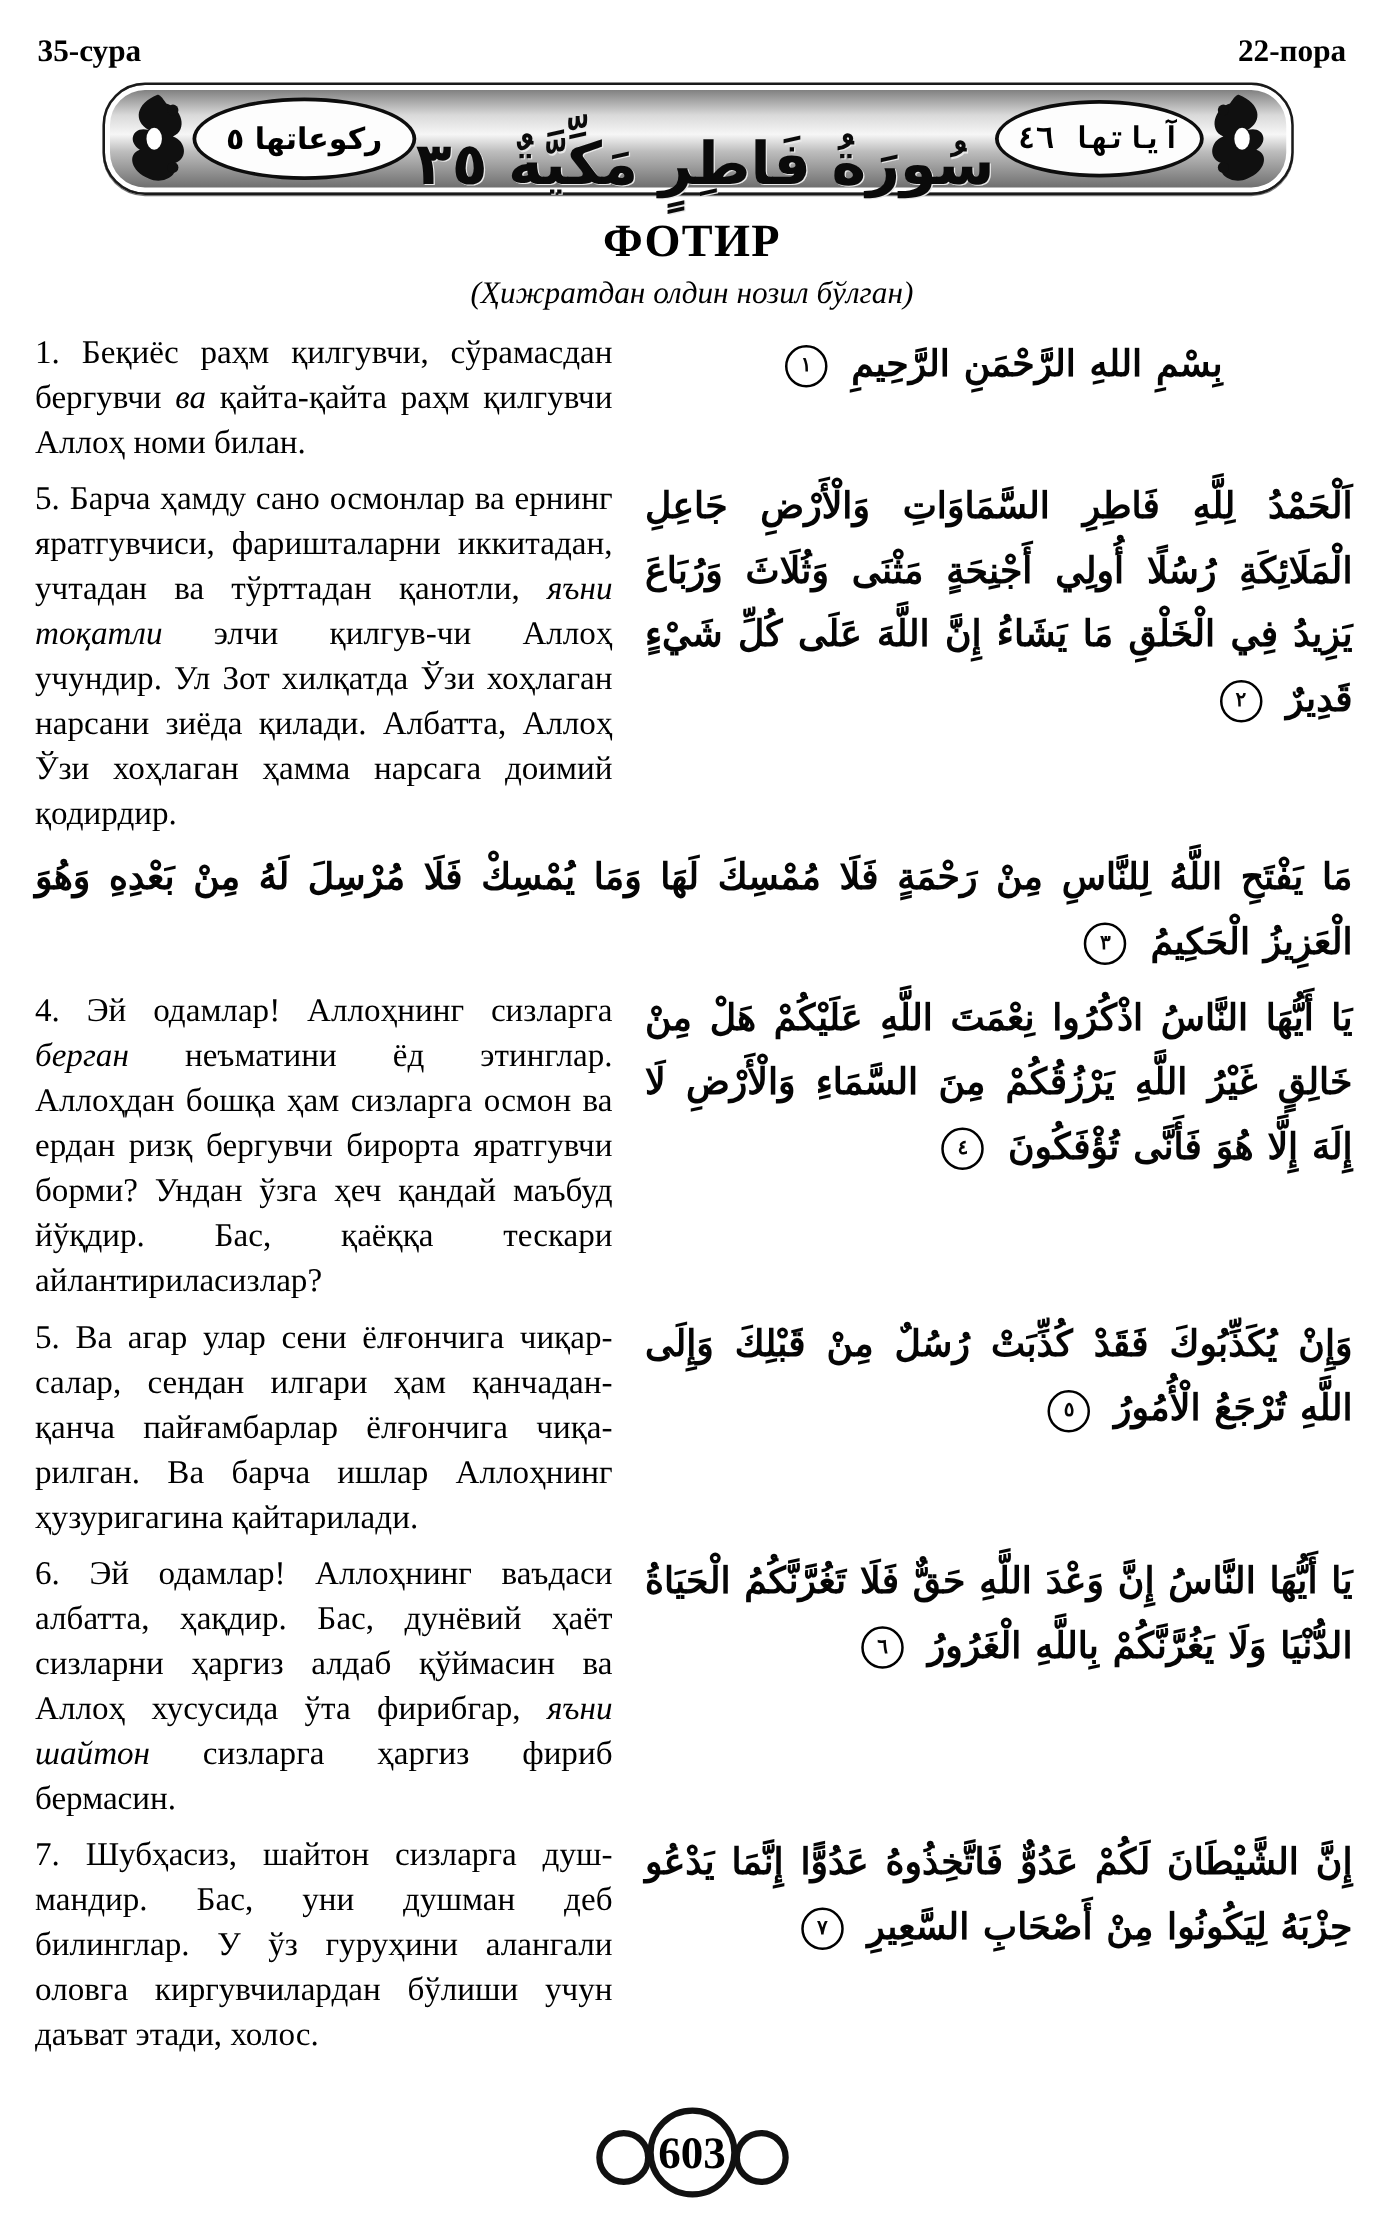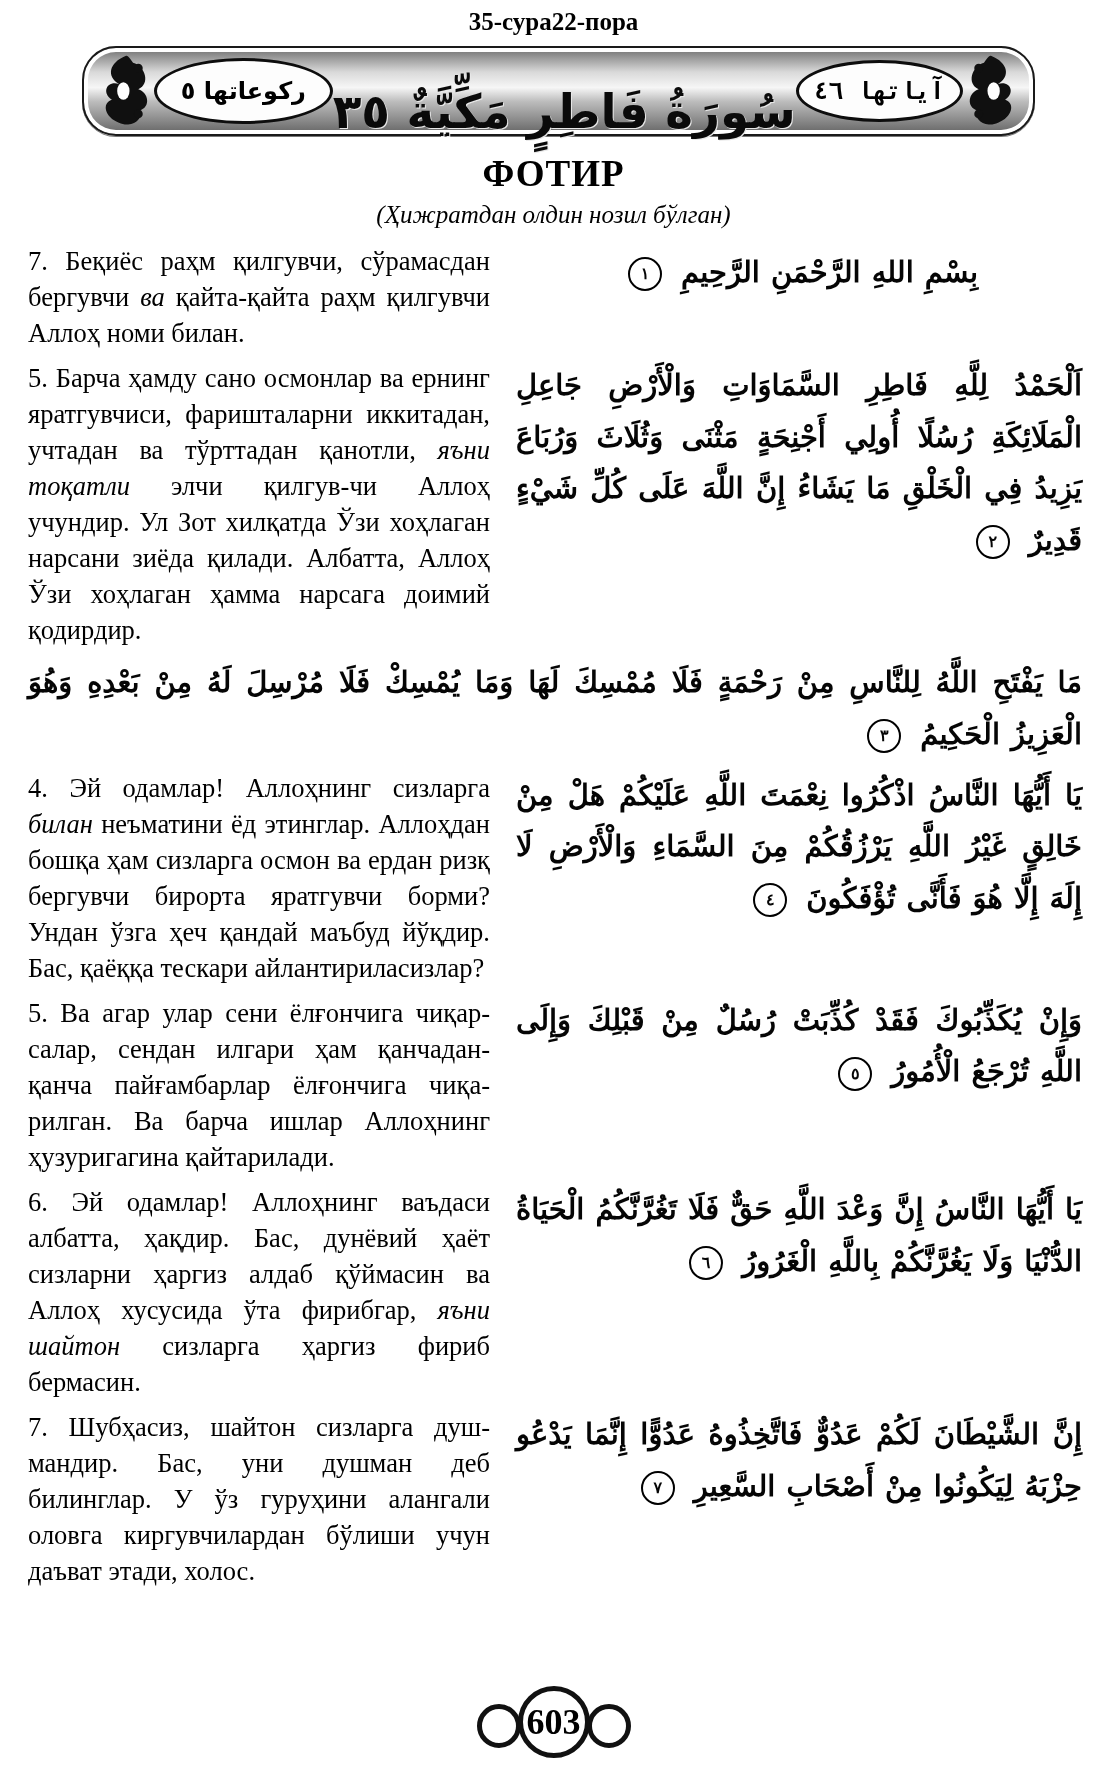--- a/index.html
+++ b/index.html
@@ -3,22 +3,22 @@
 <meta charset="utf-8">
 <style>
   html,body{margin:0;padding:0;}
   body{
     width:1107px;height:1780px;position:relative;overflow:hidden;
     background:#ffffff;color:#000;
     font-family:"Liberation Serif", serif;
   }
   
   .top-labels{
-    display:flex;justify-content:center;
-    padding:8px 30px 0 30px;
+    display:flex;justify-content:space-between;
+    padding:28px 30px 0 30px;
     font-size:25px;font-weight:bold;
   }
   
   .band-wrap{ padding:10px 72px 0 82px; }
   .band{
     position:relative;height:86px;border-radius:34px;
     border:2px solid #1a1a1a;
     background:linear-gradient(180deg,#6f6f6f 0%,#d9d9d9 28%,#f6f6f6 46%,#bdbdbd 62%,#8a8a8a 84%,#646464 100%);
     box-shadow:inset 0 0 0 4px #ffffff, 0 1px 0 #777;
     display:flex;align-items:center;justify-content:space-between;
@@ -123,42 +123,42 @@
     </span>
   </div>
 </div>
 
 <div class="surah-title">ФОТИР</div>
 <div class="surah-subtitle">(Ҳижратдан олдин нозил бўлган)</div>
 
 <div class="content" id="content-rows">
     <div class="row">
       <div class="t-cell">
-        <p class="t-para"><span>7. Беқиёс раҳм қилгувчи, сўрамасдан бергувчи </span><span class="it">ва</span><span> қайта-қайта раҳм қилгувчи Аллоҳ номи билан.</span></p>
+        <p class="t-para"><span>1. Беқиёс раҳм қилгувчи, сўрамасдан бергувчи </span><span class="it">ва</span><span> қайта-қайта раҳм қилгувчи Аллоҳ номи билан.</span></p>
       </div>
       <div class="a-cell">
         <div class="arabic center"><span>بِسْمِ اللهِ الرَّحْمَنِ الرَّحِيمِ </span><span class="marker">١</span></div>
       </div>
     </div>
     <div class="row">
       <div class="t-cell">
         <p class="t-para"><span>5. Барча ҳамду сано осмонлар ва ернинг яратгувчиси, фаришталарни иккитадан, учтадан ва тўрттадан қанотли, </span><span class="it">яъни тоқатли</span><span> элчи қилгув-чи Аллоҳ учундир. Ул Зот хилқатда Ўзи хоҳлаган нарсани зиёда қилади. Албатта, Аллоҳ Ўзи хоҳлаган ҳамма нарсага доимий қодирдир.</span></p>
       </div>
       <div class="a-cell">
         <div class="arabic"><span>اَلْحَمْدُ لِلَّهِ فَاطِرِ السَّمَاوَاتِ وَالْأَرْضِ جَاعِلِ الْمَلَائِكَةِ رُسُلًا أُولِي أَجْنِحَةٍ مَثْنَى وَثُلَاثَ وَرُبَاعَ يَزِيدُ فِي الْخَلْقِ مَا يَشَاءُ إِنَّ اللَّهَ عَلَى كُلِّ شَيْءٍ قَدِيرٌ </span><span class="marker">٢</span></div>
       </div>
     </div>
     <div class="row">
       <div class="a-cell">
         <div class="arabic"><span>مَا يَفْتَحِ اللَّهُ لِلنَّاسِ مِنْ رَحْمَةٍ فَلَا مُمْسِكَ لَهَا وَمَا يُمْسِكْ فَلَا مُرْسِلَ لَهُ مِنْ بَعْدِهِ وَهُوَ الْعَزِيزُ الْحَكِيمُ </span><span class="marker">٣</span></div>
       </div>
     </div>
     <div class="row">
       <div class="t-cell">
-        <p class="t-para"><span>4. Эй одамлар! Аллоҳнинг сизларга </span><span class="it">билан</span><span> неъматини ёд этинглар. Аллоҳдан бошқа ҳам сизларга осмон ва ердан ризқ бергувчи бирорта яратгувчи борми? Ундан ўзга ҳеч қандай маъбуд йўқдир. Бас, қаёққа тескари айлантириласизлар?</span></p>
+        <p class="t-para"><span>4. Эй одамлар! Аллоҳнинг сизларга </span><span class="it">берган</span><span> неъматини ёд этинглар. Аллоҳдан бошқа ҳам сизларга осмон ва ердан ризқ бергувчи бирорта яратгувчи борми? Ундан ўзга ҳеч қандай маъбуд йўқдир. Бас, қаёққа тескари айлантириласизлар?</span></p>
       </div>
       <div class="a-cell">
         <div class="arabic"><span>يَا أَيُّهَا النَّاسُ اذْكُرُوا نِعْمَتَ اللَّهِ عَلَيْكُمْ هَلْ مِنْ خَالِقٍ غَيْرُ اللَّهِ يَرْزُقُكُمْ مِنَ السَّمَاءِ وَالْأَرْضِ لَا إِلَهَ إِلَّا هُوَ فَأَنَّى تُؤْفَكُونَ </span><span class="marker">٤</span></div>
       </div>
     </div>
     <div class="row">
       <div class="t-cell">
         <p class="t-para"><span>5. Ва агар улар сени ёлғончига чиқар-салар, сендан илгари ҳам қанчадан-қанча пайғамбарлар ёлғончига чиқа-рилган. Ва барча ишлар Аллоҳнинг ҳузуригагина қайтарилади.</span></p>
       </div>
       <div class="a-cell">

